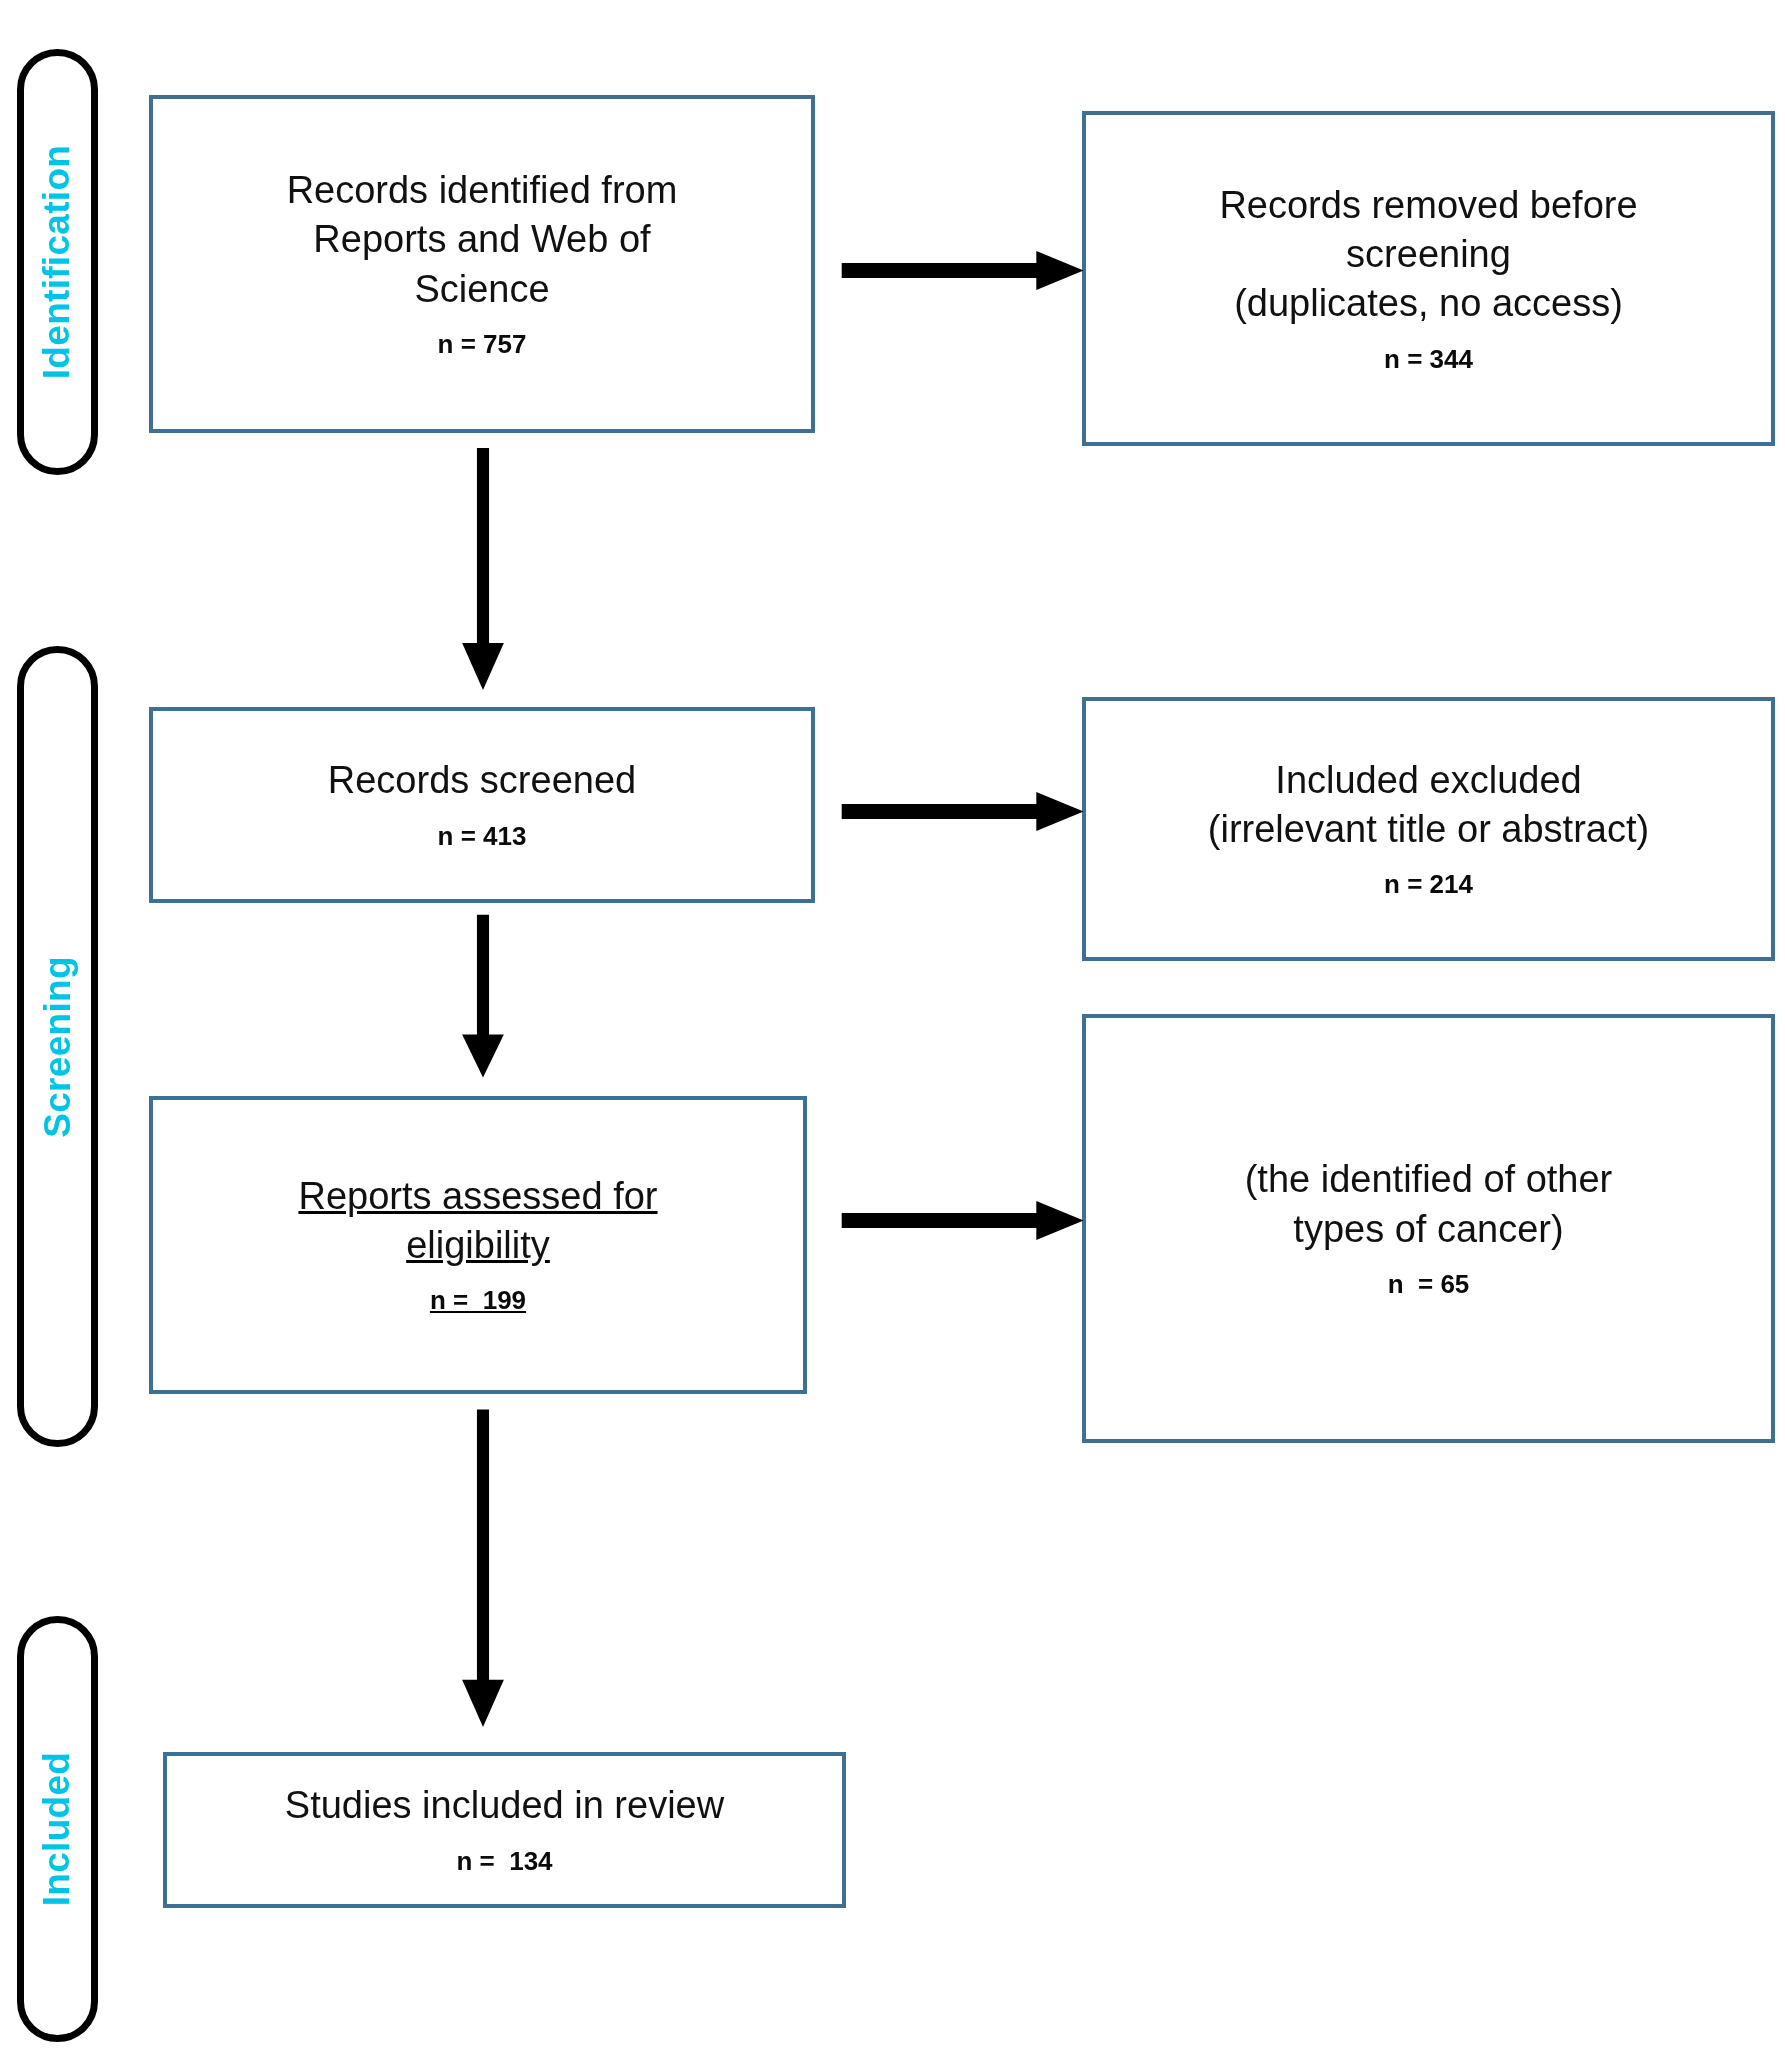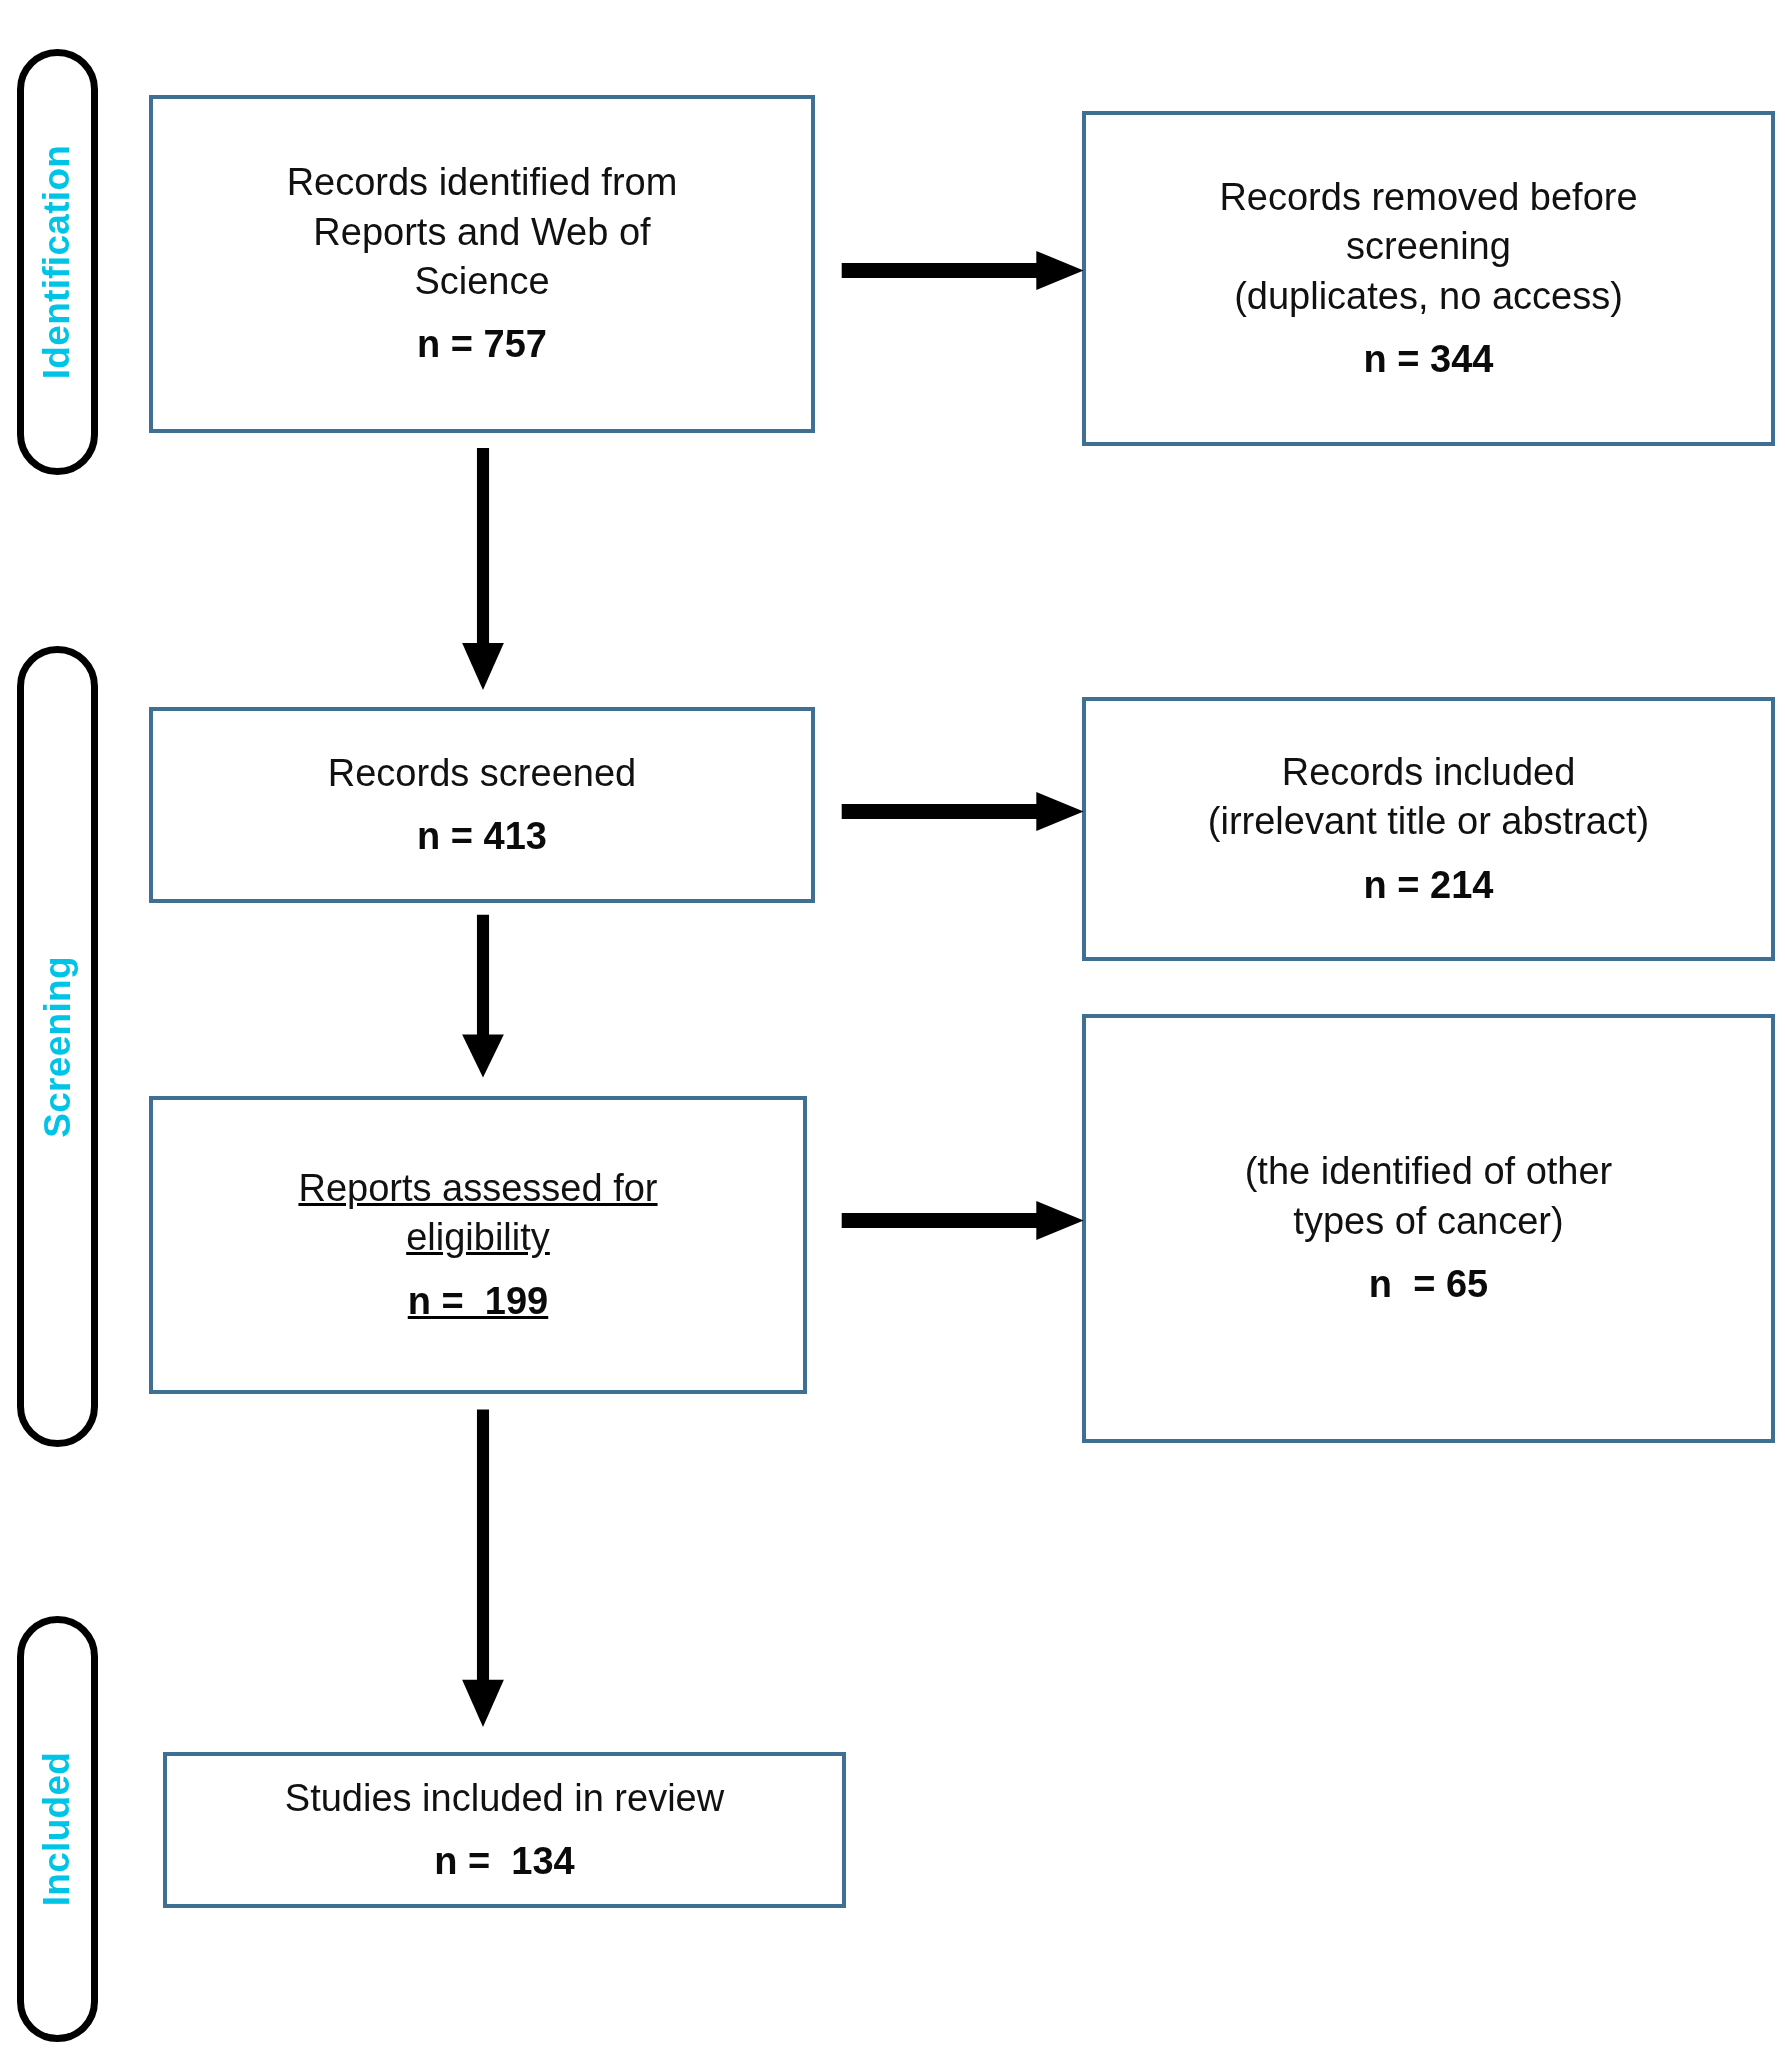--- a/index.html
+++ b/index.html
@@ -38,21 +38,21 @@
     padding:6.8px 17.6px;
   }
   .box .line{
     font-size:38px;
     line-height:1.30;
     color:#111111;
     font-family:"Liberation Sans",sans-serif;
     white-space:pre;
   }
   .box .nline{
-    font-size:38px;
+    font-size:26px;
     line-height:1.30;
     color:#0b0b0b;
     font-weight:bold;
     font-family:"Liberation Sans",sans-serif;
     white-space:pre;
     margin-top:14px;
   }
 
   
   .arrow{position:absolute;}
@@ -102,21 +102,21 @@
       <polygon points="24,292 86,292 55,362" fill="#000"></polygon>
     </svg>
   </div>
 
   <div class="box" style="left:149px;top:707px;width:666px;height:196px;">
     <div class="line">Records screened</div>
     <div class="nline">n = 413</div>
   </div>
 
   <div class="box" style="left:1082px;top:697px;width:693px;height:264px;">
-    <div class="line">Records included</div>
+    <div class="line">Included excluded</div>
     <div class="line">(irrelevant title or abstract)</div>
     <div class="nline">n = 214</div>
   </div>
 
   <div class="arrow" style="left:839px;top:781px;width:250px;height:61px;">
     <svg width="250" height="61" viewBox="0 0 370 90">
       <line x1="4" y1="45" x2="300" y2="45" stroke="#000" stroke-width="22"></line>
       <polygon points="292,16 362,45 292,74" fill="#000"></polygon>
     </svg>
   </div>

